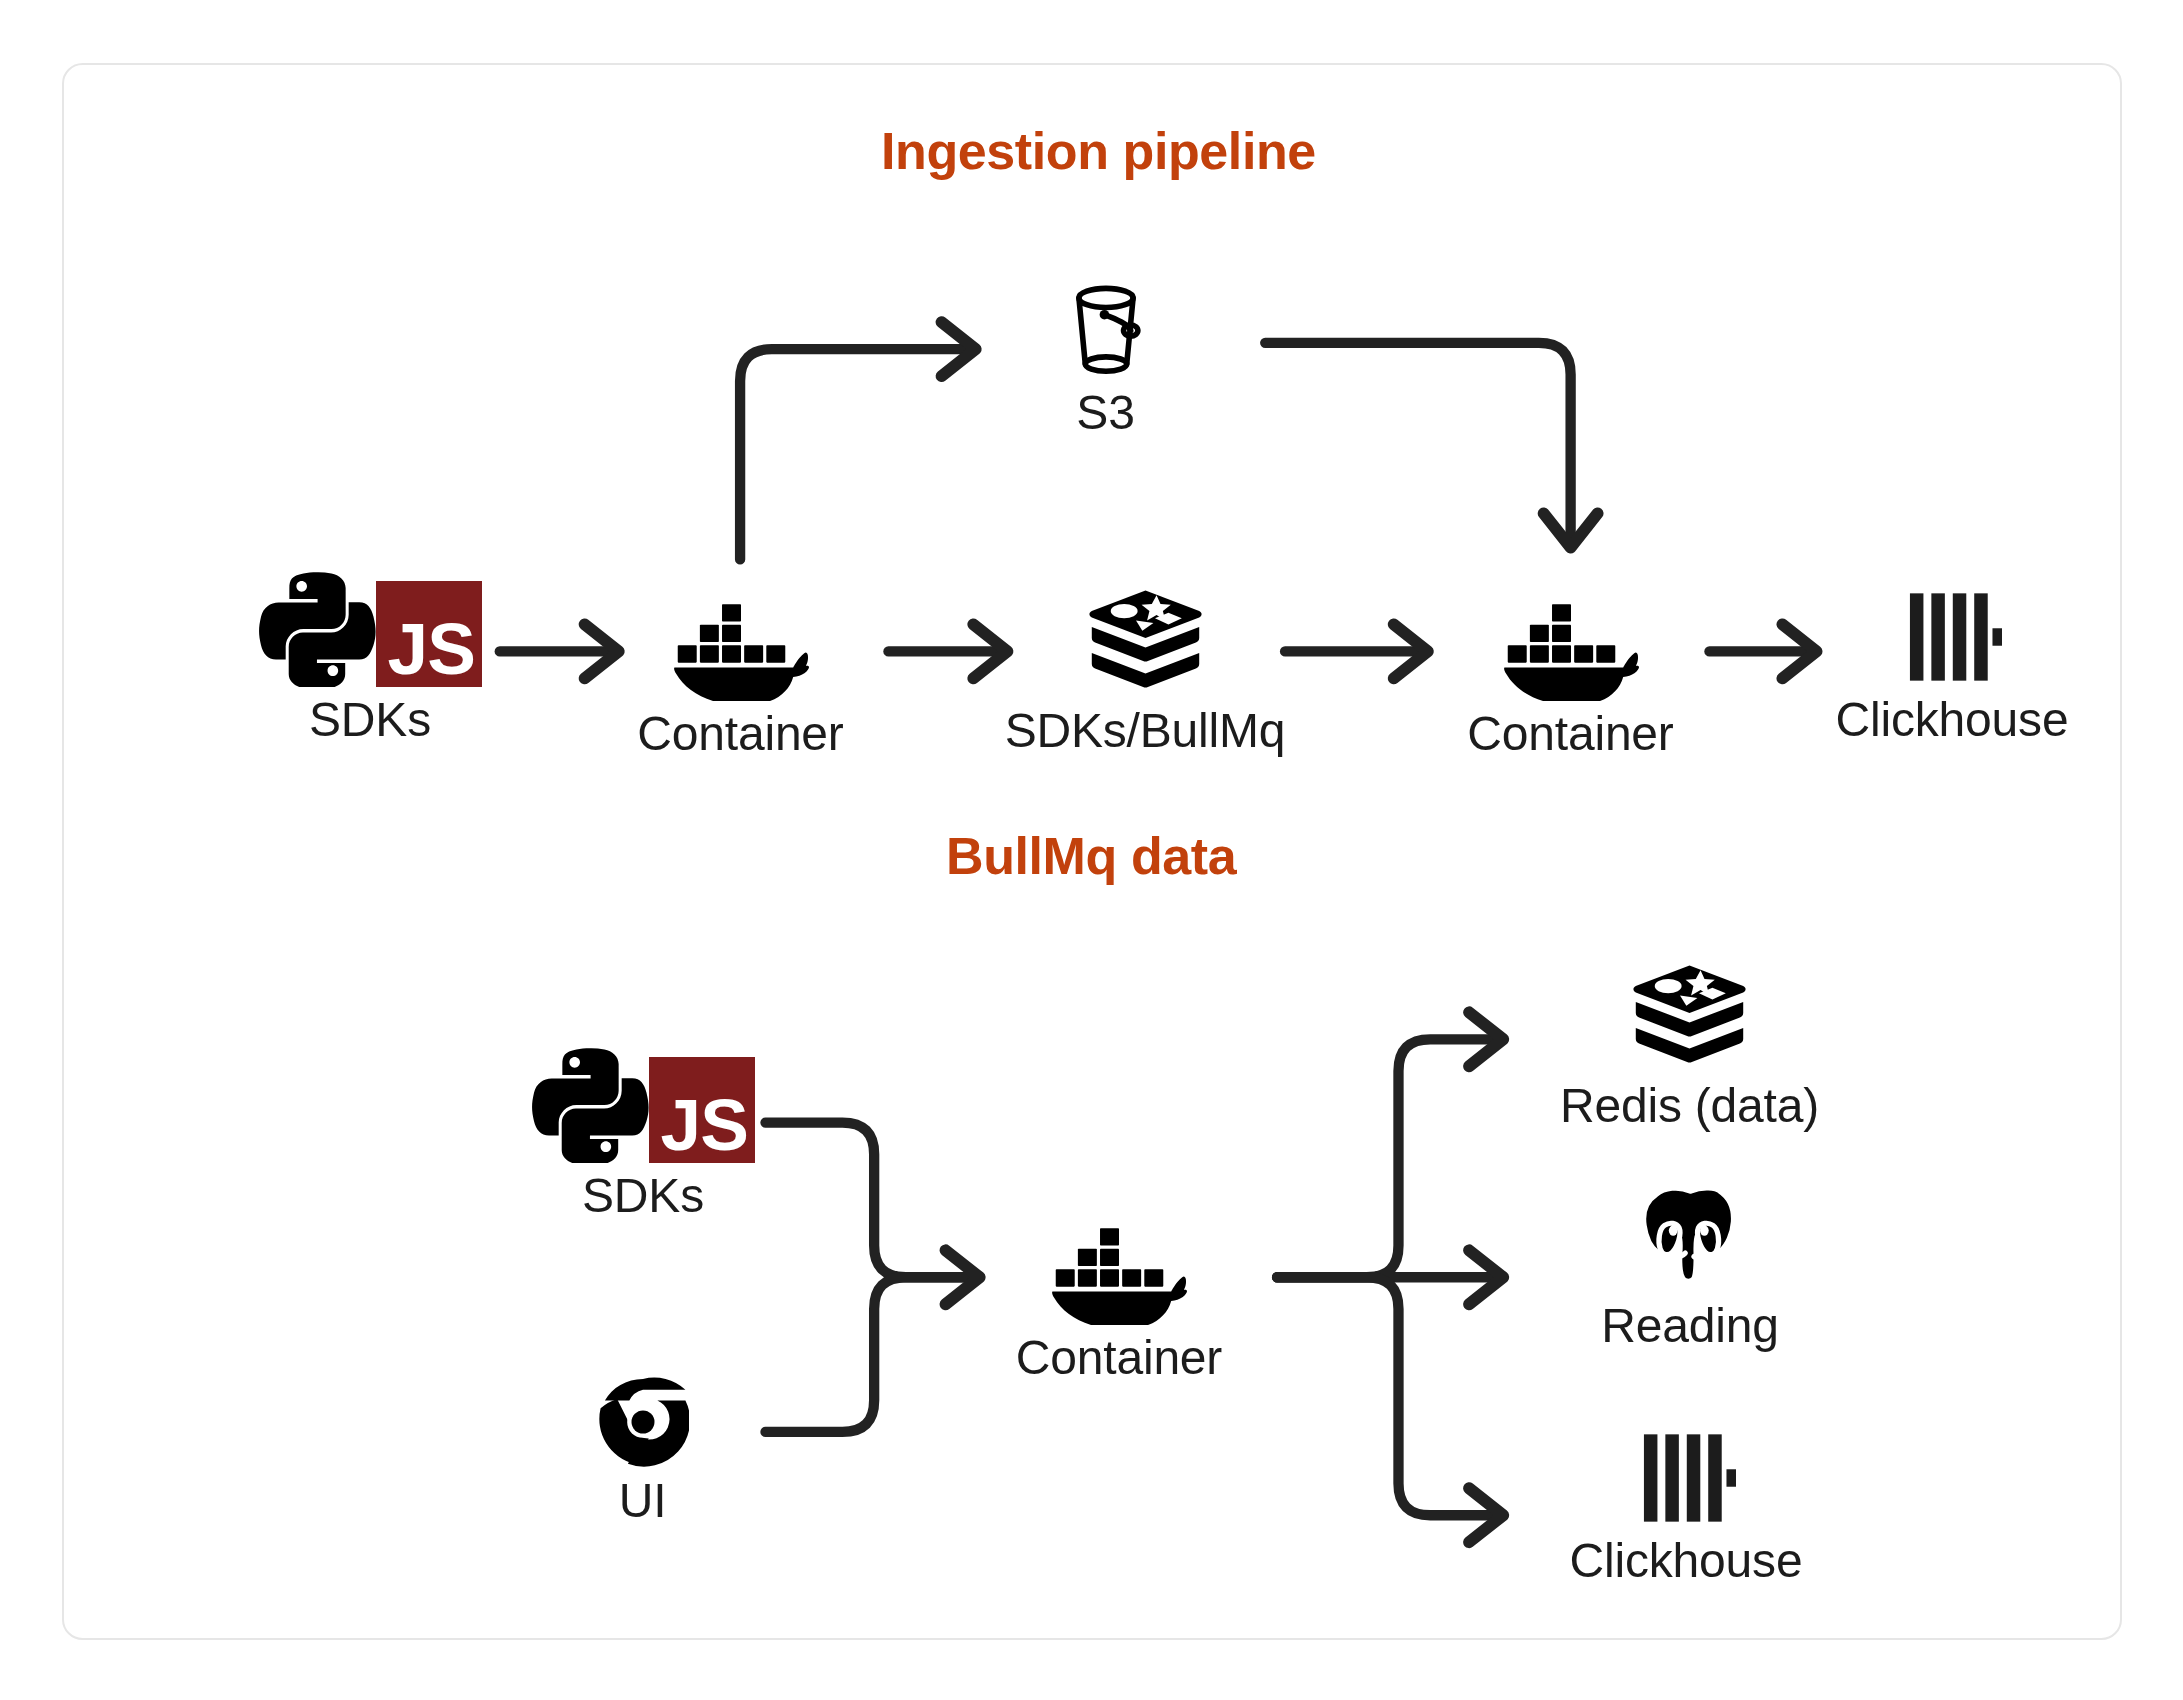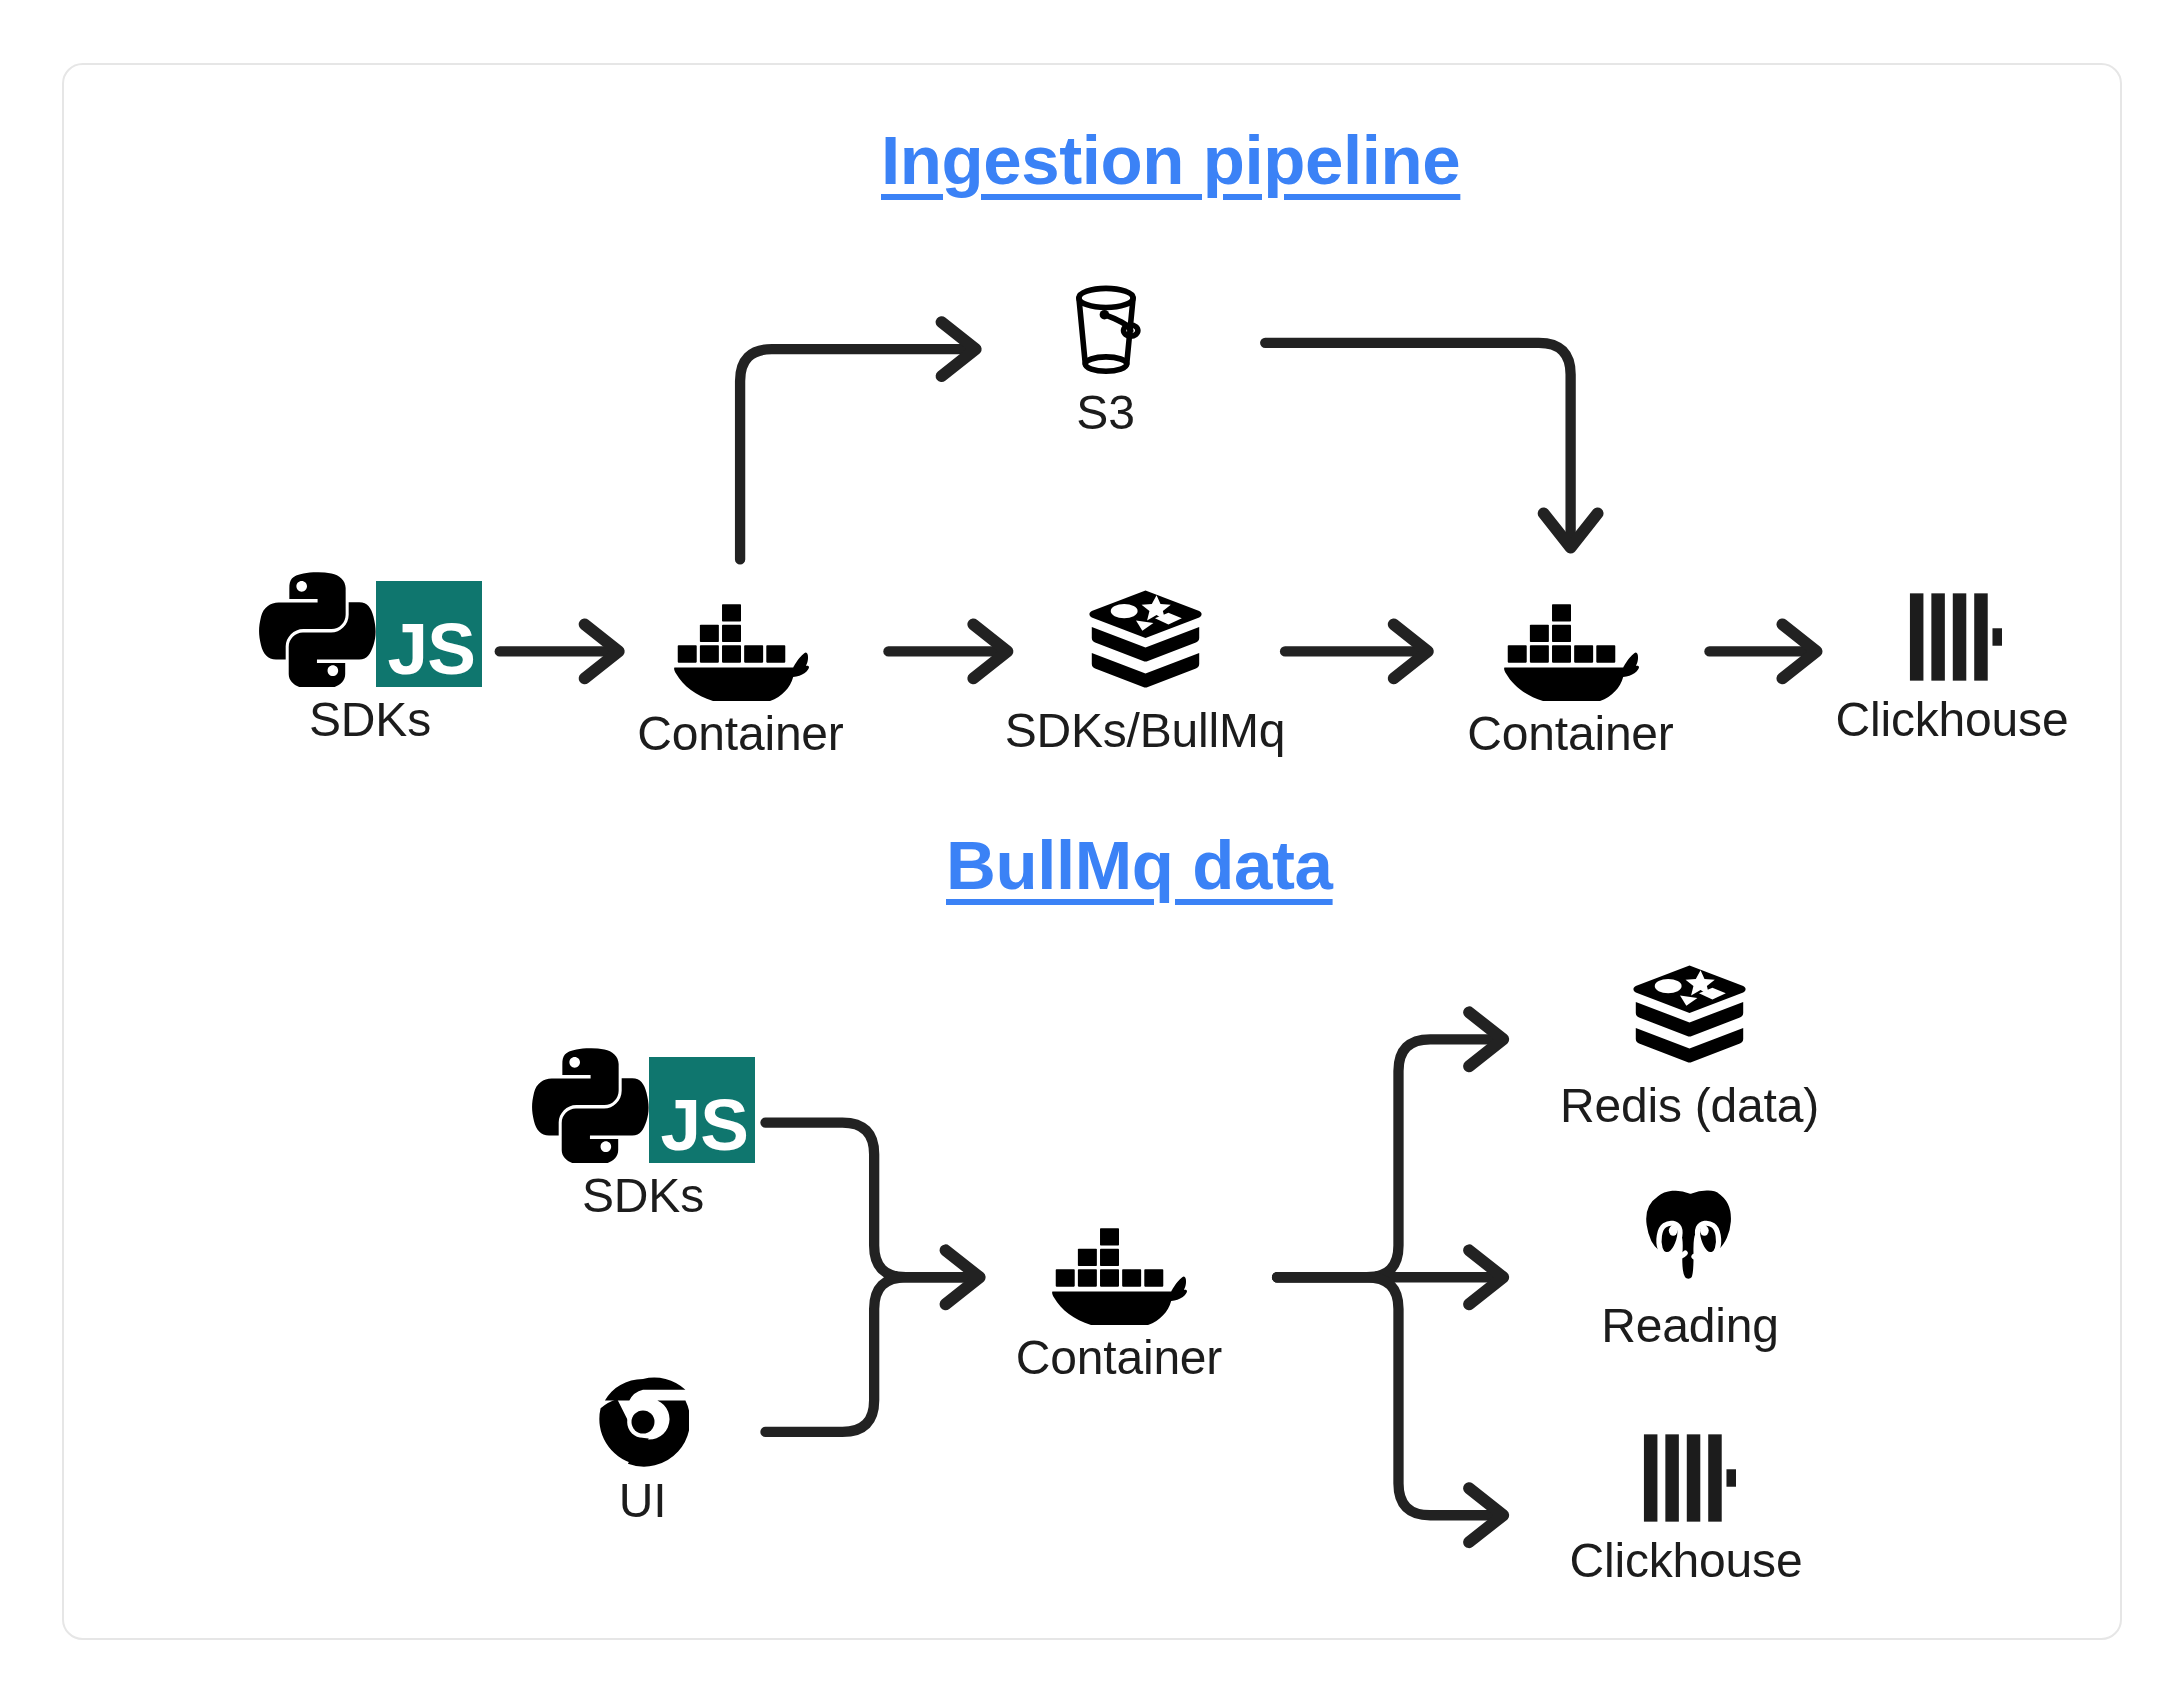--- a/index.html
+++ b/index.html
@@ -27,31 +27,30 @@
   .node .caption{
     margin-top:8px;
     font-size:48px;
     line-height:1.05;
     color:#1c1c1c;
     white-space:nowrap;
     letter-spacing:-0.2px;
   }
   .section-title{
     position:absolute;
-    font-size:69px;
+    font-size:52px;
     font-weight:bold;
-    color:#3b82f6;
-    text-decoration:underline;
+    color:#c2410c;
     text-underline-offset:9.5px;
     text-decoration-thickness:5.6px;
     white-space:nowrap;
     letter-spacing:-0.4px;
   }
   .jsbox{
-    background:#0f766e;
+    background:#7f1d1d;
     display:flex;align-items:flex-end;justify-content:flex-end;
     box-sizing:border-box;
   }
   .jsbox span{
     color:#ffffff;
     font-weight:bold;
     line-height:0.95;
     padding:0 6.3px 3.2px 0;
     letter-spacing:-0.8px;
   }

